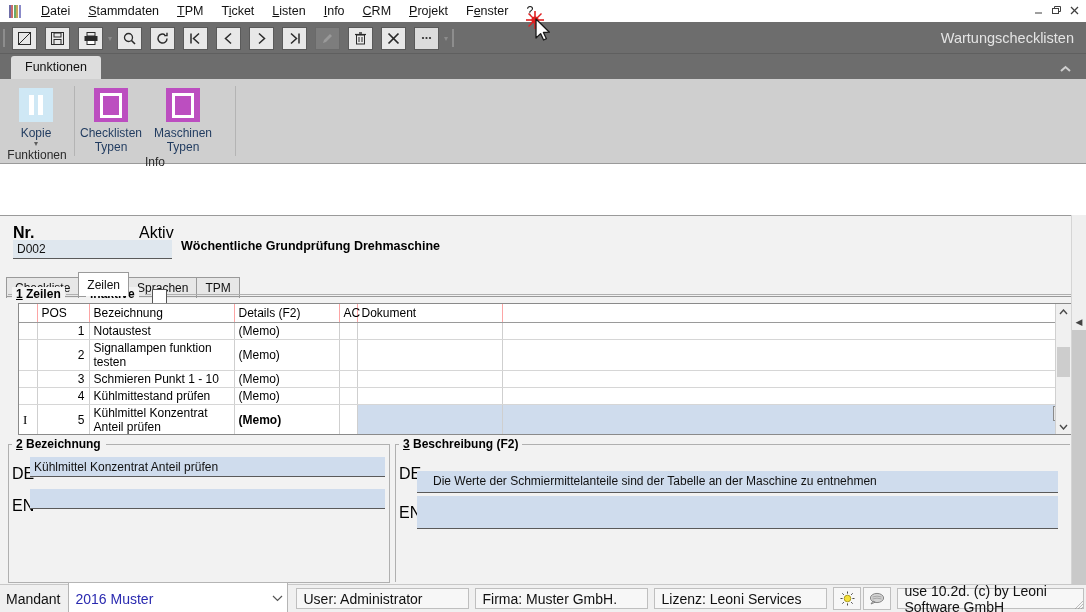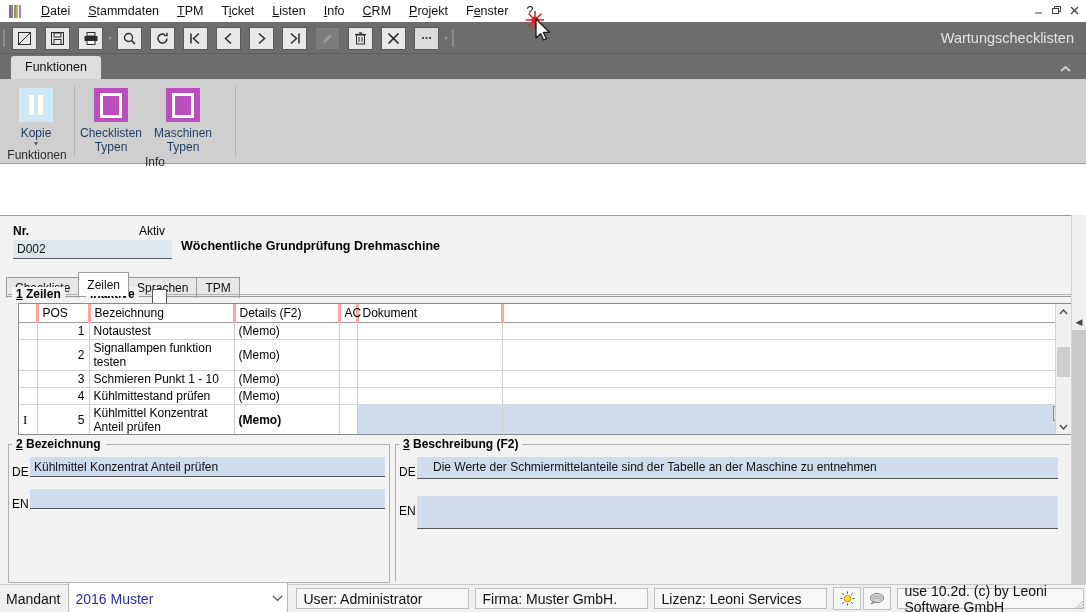--- a/index.html
+++ b/index.html
@@ -116,21 +116,21 @@
     width:34px;height:34px;background:#bc4ec0;display:flex;align-items:center;justify-content:center;
   }
   .ico-square i{display:block;width:16px;height:19px;border:3px solid #ffffff;background:#bc4ec0;}
 
   
   .formarea{
     position:absolute;left:0;right:0;top:215px;bottom:27px;background:#f2f2f2;
     border-top:1px solid #9a9a9a;
   }
   .hdr-row{position:relative;height:47px;}
-  .lbl{font-size:12px;color:#000;}
+  .lbl{font-size:16px;color:#000;}
   .bold{font-weight:bold;}
   .field{
     background:#dfe7ee;border:0;border-bottom:1px solid #5a5a5a;
     font-family:"Liberation Sans", sans-serif;font-size:12px;color:#111;
     padding:2px 4px;box-sizing:border-box;outline:none;
   }
 
   
   .tabstrip{position:absolute;left:6px;top:58px;height:22px;display:flex;align-items:flex-end;}
   .tabstrip:after{content:"";}
@@ -150,21 +150,21 @@
   .legend u{text-decoration:underline;}
   .frameline{position:absolute;background:#b0b0b0;height:1px;}
 
   
   .grid{
     position:absolute;border:1px solid #8a8a8a;background:#ffffff;overflow:hidden;
   }
   .gridtable{border-collapse:collapse;width:100%;table-layout:fixed;font-size:12px;}
   .gridtable th{
     font-weight:normal;text-align:left;background:#ffffff;
-    border-right:3px solid #fca5a5;border-bottom:1px solid #9a9a9a;
+    border-right:1px solid #fca5a5;border-bottom:1px solid #9a9a9a;
     padding:2px 4px;height:17px;box-sizing:border-box;
   }
   .gridtable td{
     border-right:1px solid #cfcfcf;border-bottom:1px solid #d6d6d6;
     padding:1px 4px;height:16px;box-sizing:border-box;background:#ffffff;
   }
   .c-ind{width:18px;}
   .c-pos{width:52px;text-align:right;}
   .c-bez{width:145px;}
   .c-det{width:105px;}
@@ -544,21 +544,21 @@
     <input class="detfield" style="position: absolute; left: 30px; top: 273px; width: 355px; height: 20px;" value="">
 
     <div class="legend" style="left:399px;top:221px;">
       <u>3</u>&nbsp;<span>Beschreibung (F2)</span>
     </div>
     <div class="frameline" style="left:395px;top:228px;width:4px;"></div>
     <div class="frameline" style="left:522px;top:228px;width:548px;"></div>
     <div style="position:absolute;left:395px;top:228px;width:1px;height:138px;background:#b0b0b0;"></div>
 
     <span class="lbl" style="position:absolute;left:399px;top:249px;">DE</span>
-    <textarea class="detfield" style="position: absolute; left: 417px; top: 241px; width: 641px; height: 22px; padding-left: 16px;">Die Werte der Schmiermittelanteile sind der Tabelle an der Maschine zu entnehmen</textarea>
+    <textarea class="detfield" style="position: absolute; left: 417px; top: 255px; width: 641px; height: 22px; padding-left: 16px;">Die Werte der Schmiermittelanteile sind der Tabelle an der Maschine zu entnehmen</textarea>
     <span class="lbl" style="position:absolute;left:399px;top:288px;">EN</span>
     <textarea class="detfield" style="position: absolute; left: 417px; top: 280px; width: 641px; height: 33px;"></textarea>
   </div>
 
   <div class="pagescroll">
     <div style="position:absolute;left:0;right:0;top:99px;height:16px;display:flex;align-items:center;justify-content:center;color:#444;font-size:9px;">◀</div>
     <div style="position:absolute;left:0;right:0;top:115px;bottom:0;background:#c9c9c9;"></div>
   </div>
 
   <div class="statusbar">

